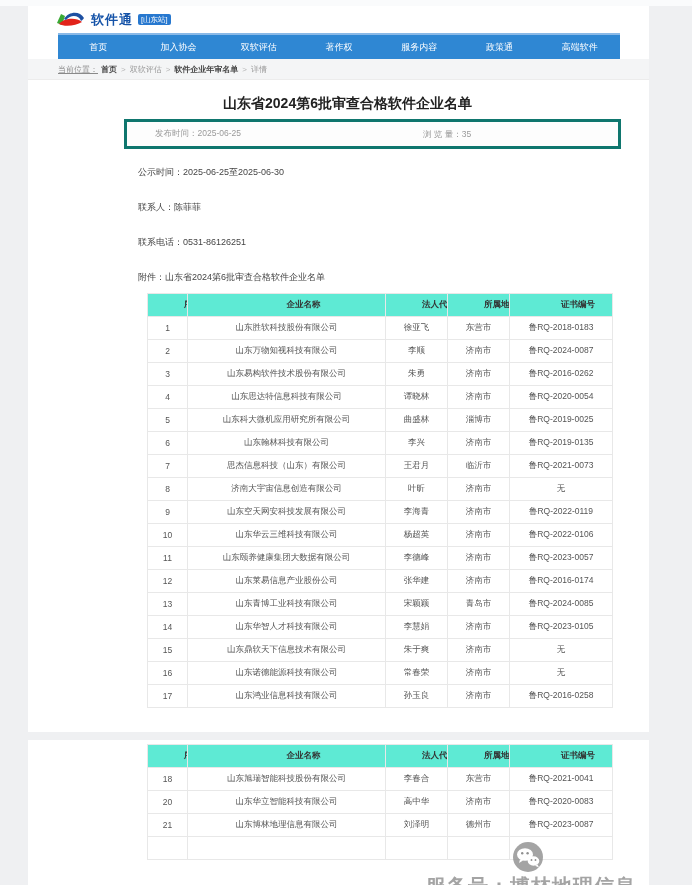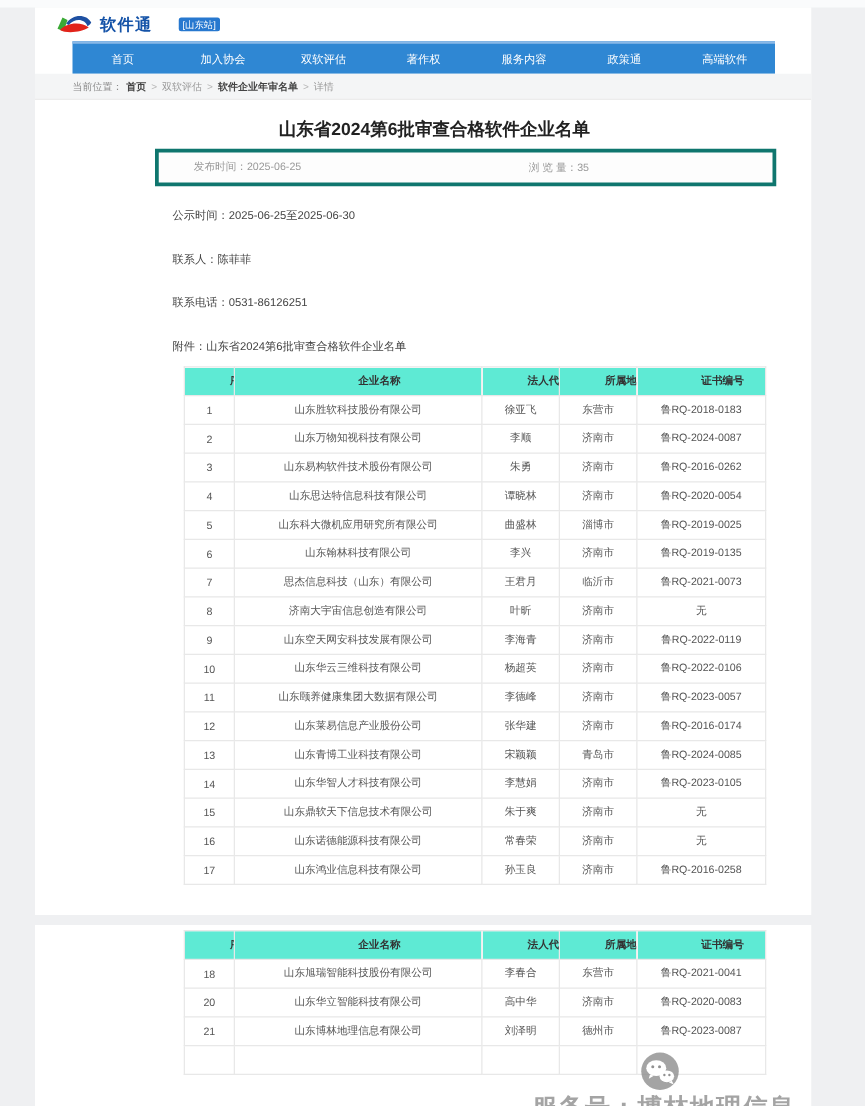--- a/index.html
+++ b/index.html
@@ -10,35 +10,35 @@
     -webkit-font-smoothing:antialiased;
   }
   .top-strip{position:absolute;top:0;left:0;width:692px;height:6px;background:#fafbfc;}
   .wrapper{position:absolute;left:28px;top:6px;width:621px;}
   .panel{background:#ffffff;overflow:hidden;position:relative;}
   .panel1{height:726px;}
   .panel-gap{height:8px;}
   .panel2{height:145px;}
 
   
-  .site-header{height:27px;display:flex;align-items:center;padding-left:17px;}
+  .site-header{height:27px;display:flex;align-items:center;padding-left:28px;}
   .logo-mark{width:30px;height:20px;display:inline-block;}
   .brand-name{color:#1553a8;font-weight:bold;font-size:13px;margin-left:5px;letter-spacing:1px;}
-  .brand-badge{background:#2778cf;color:#fff;font-size:7.5px;padding:1.5px 3px;border-radius:2px;margin-left:21px;line-height:1;}
+  .brand-badge{background:#2778cf;color:#fff;font-size:7.5px;padding:1.5px 3px;border-radius:2px;margin-left:5px;line-height:1;}
 
   
   .main-nav{margin-left:30px;width:562px;height:24px;background:#2f87d3;border-top:2px solid #8ab9e7;display:flex;}
   .nav-item{flex:1;color:#ffffff;font-size:9px;display:flex;align-items:center;justify-content:center;cursor:pointer;white-space:nowrap;}
 
   
   .breadcrumb{height:20px;background:#f4f5f6;border-bottom:1px solid #ececec;display:flex;align-items:center;padding-left:30px;font-size:8px;color:#999;}
   .crumb{margin:0 3px;color:#999;}
   .crumb.strong{color:#444;font-weight:bold;}
   .crumb-sep{color:#b5b5b5;margin:0 1px;}
-  .crumb-prefix{color:#8a8a8a;}
+  .crumb-prefix{color:#8a8a8a;text-decoration:underline;}
 
   
   .page-title{text-align:center;font-size:14px;font-weight:bold;color:#222;margin-top:13px;height:20px;line-height:20px;padding-left:18px;}
   .info-box{margin:6px 28px 0 96px;height:24px;border:3px solid #0f766e;background:#fdfdfd;
             display:flex;align-items:center;font-size:8.5px;color:#9a9a9a;position:relative;}
   .info-publish{padding-left:28px;}
   .info-views{position:absolute;left:296px;top:0;height:24px;line-height:24px;}
   .article-para{margin:8px 28px 0 94px;font-size:9px;color:#454545;line-height:19px;text-indent:18px;text-align:justify;}
   .meta-lines{margin:3px 28px 0 110px;font-size:9px;color:#454545;line-height:23px;}
   .meta-line{white-space:nowrap;margin-top:12px;}

